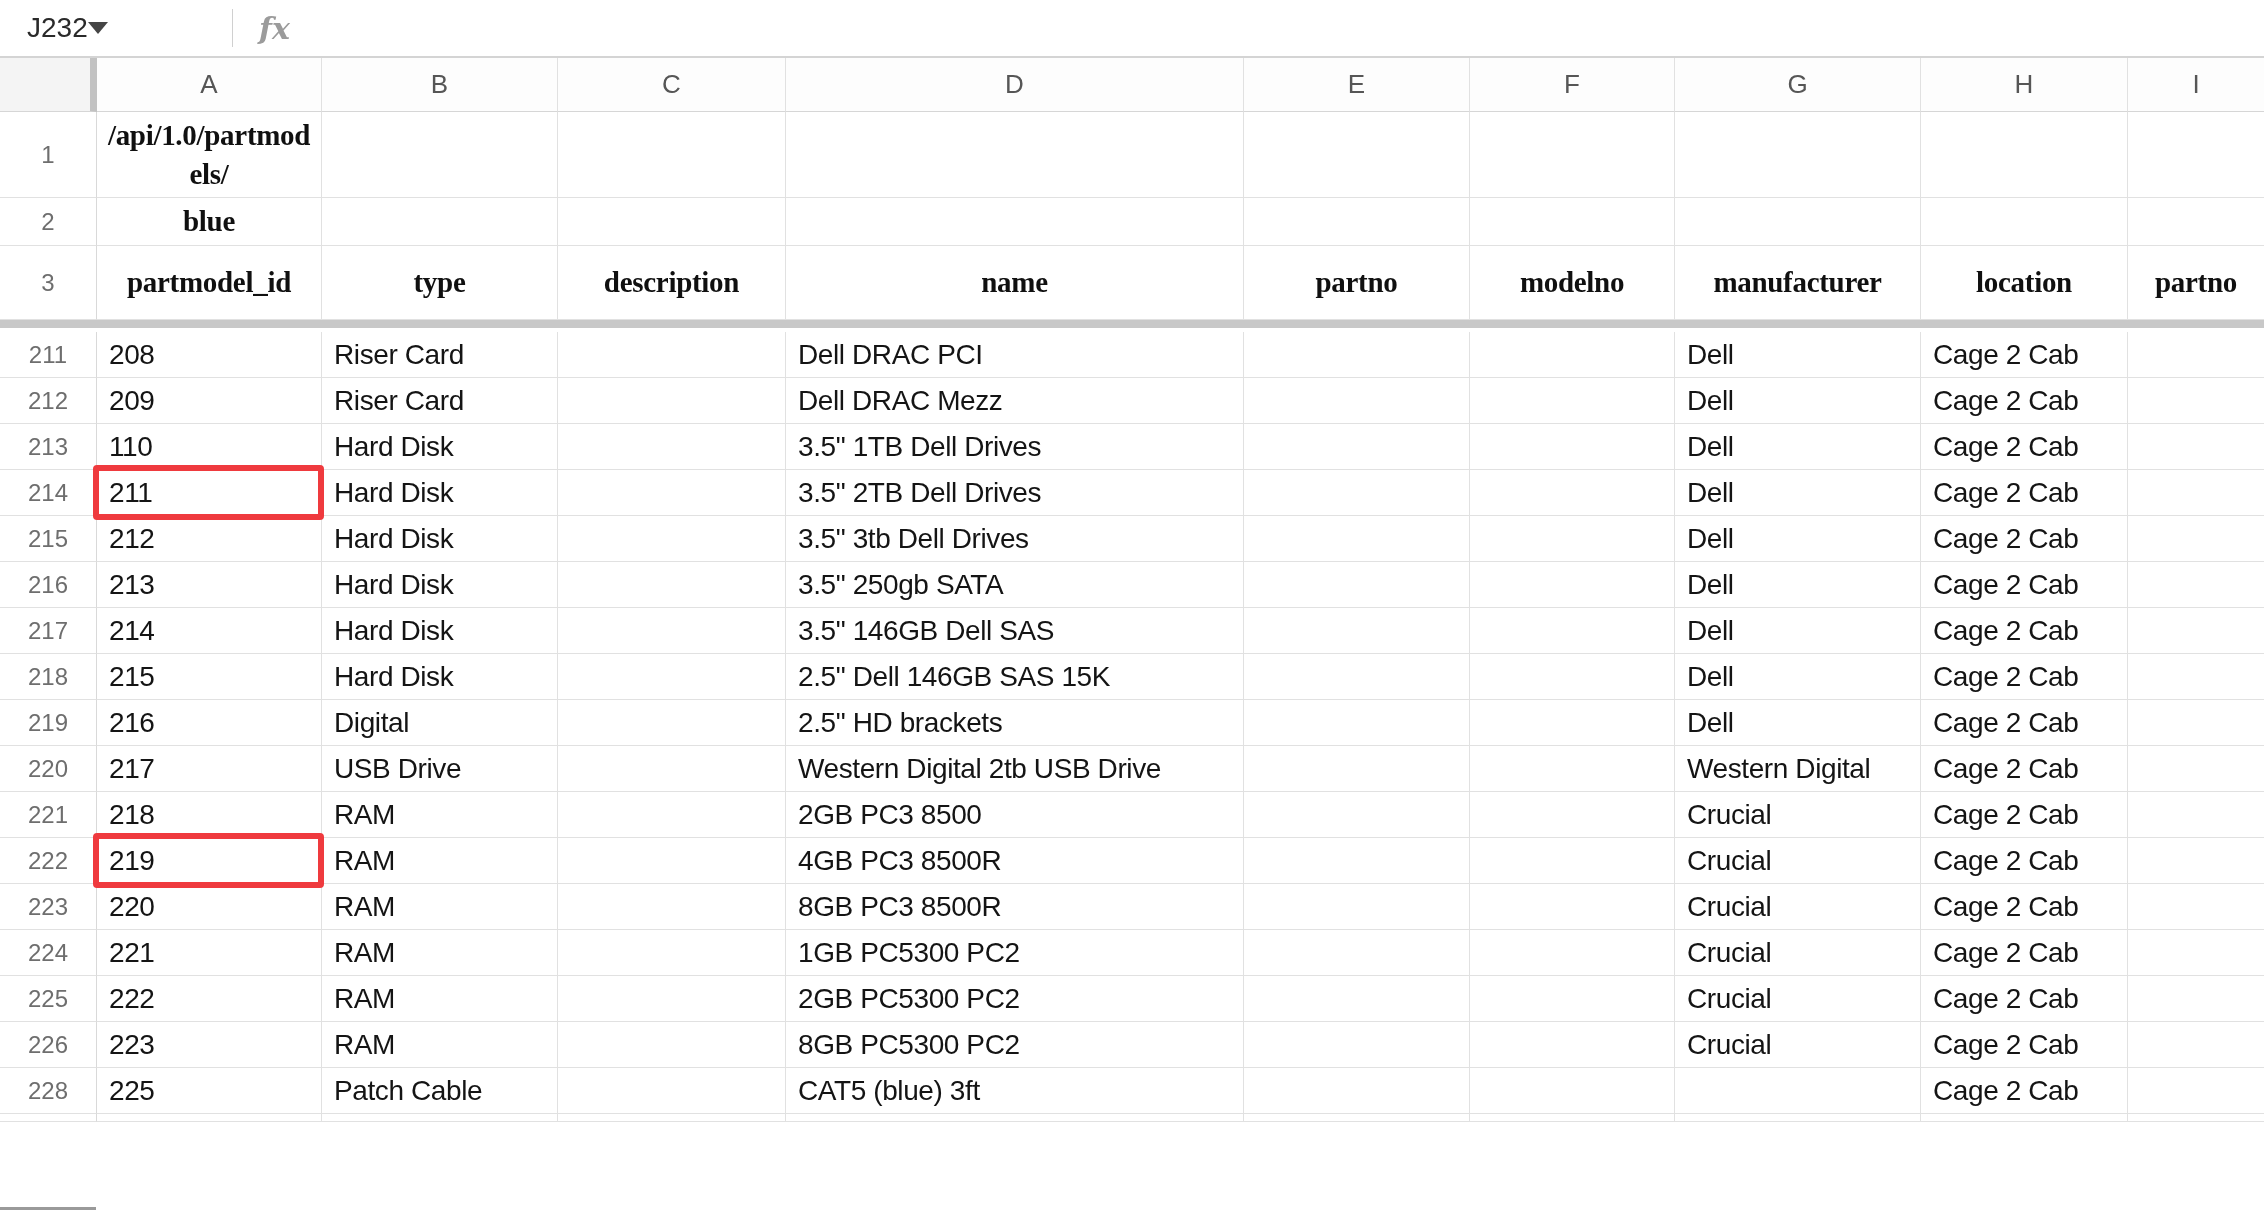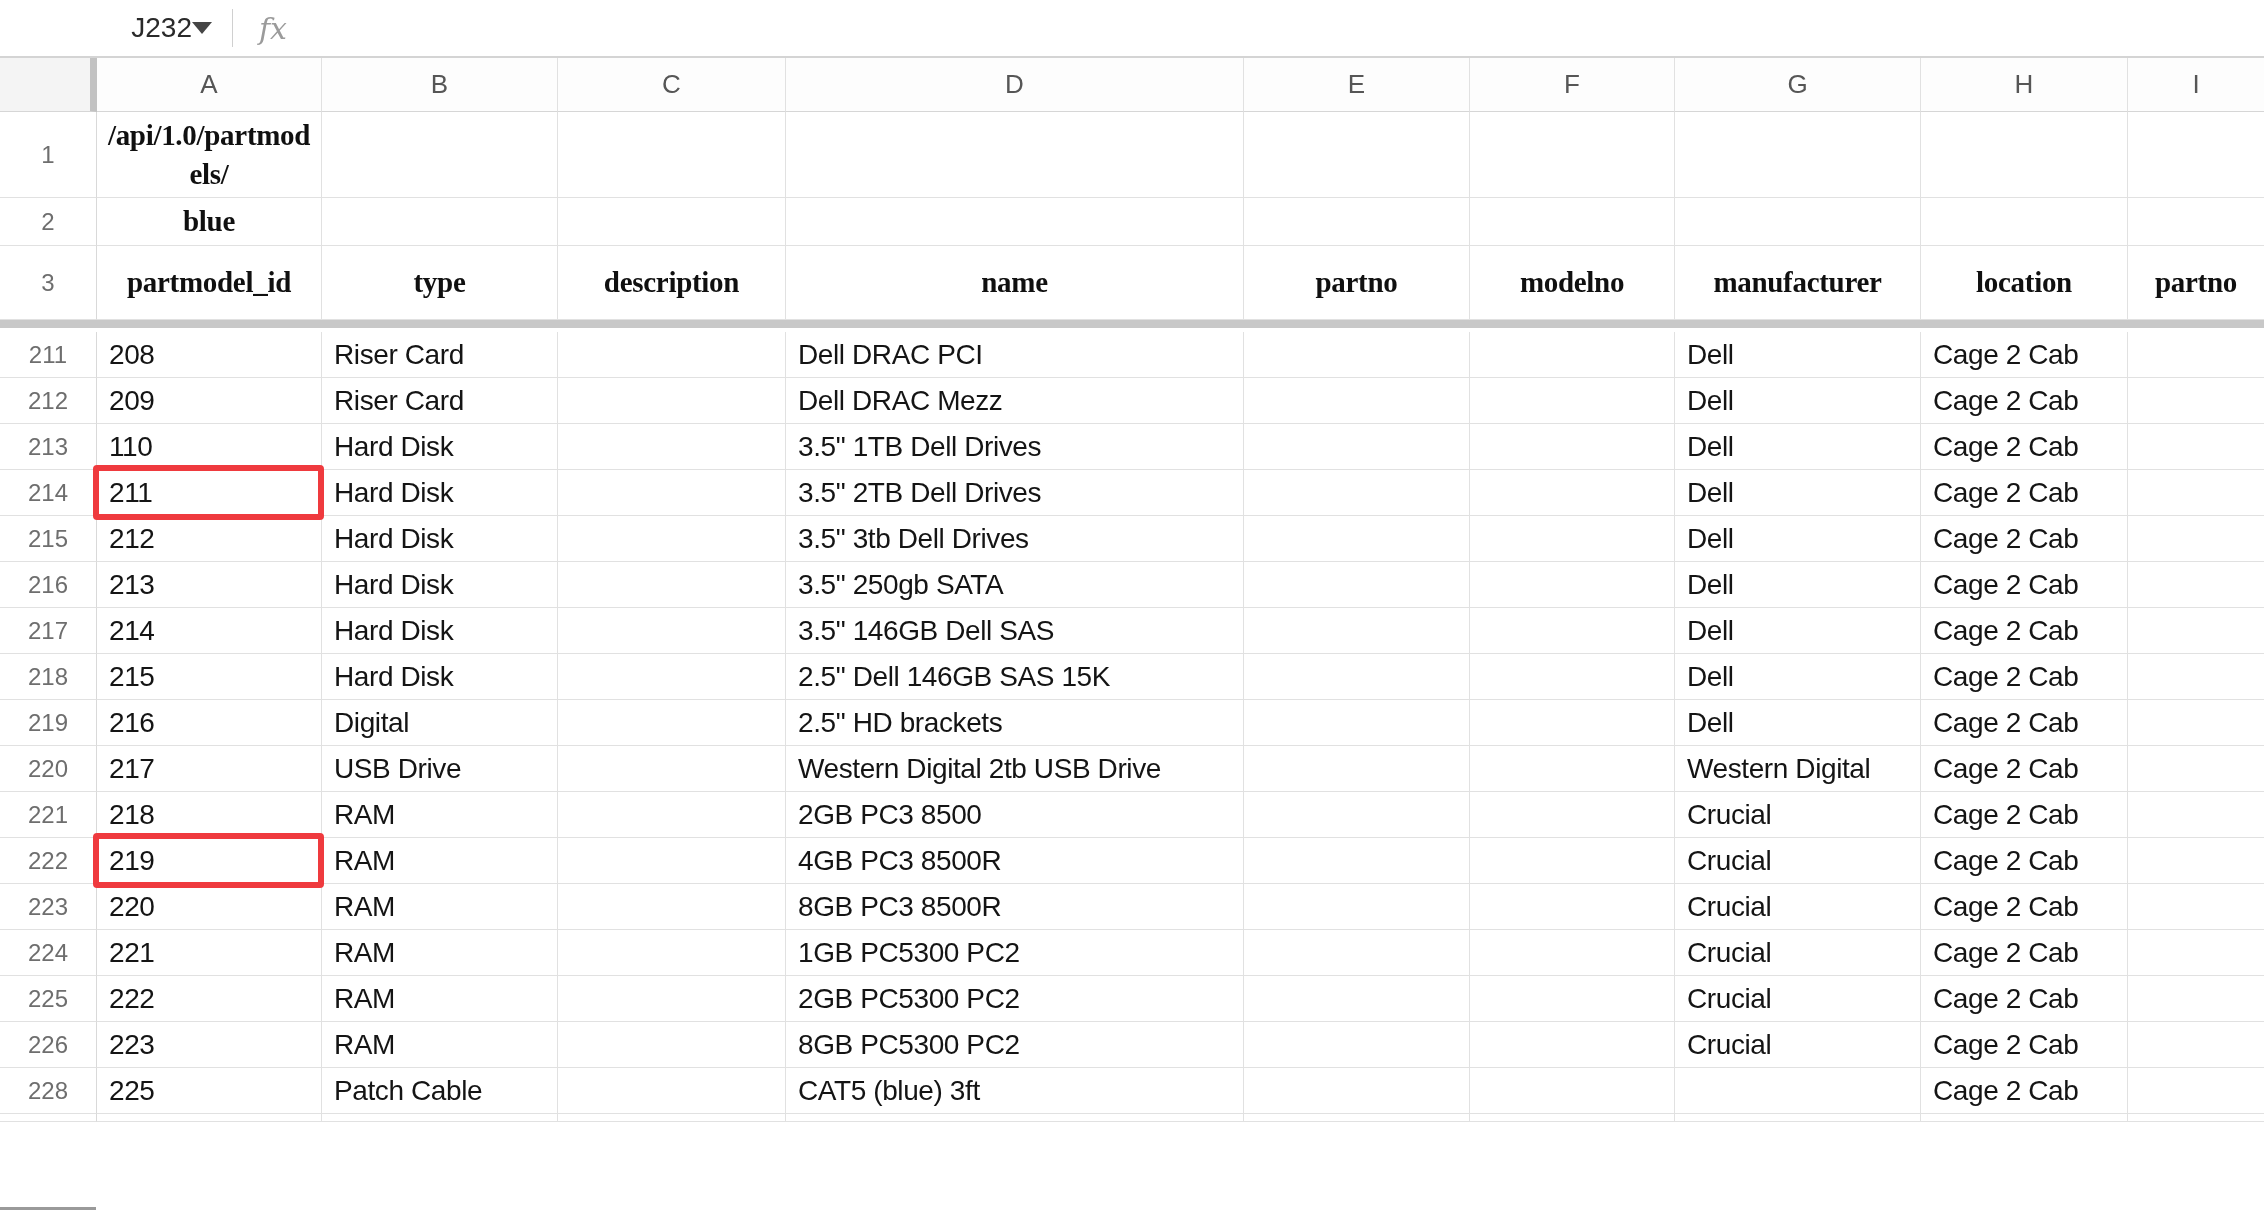--- a/index.html
+++ b/index.html
@@ -19,21 +19,21 @@
     background: #ffffff;
     border-bottom: 2px solid #d4d4d4;
     display: flex;
     align-items: center;
   }
   .name-box {
     width: 232px;
     height: 100%;
     display: flex;
     align-items: center;
-    justify-content: flex-end;
+    justify-content: flex-start;
     padding: 0 20px 0 27px;
     cursor: pointer;
   }
   .name-box-value {
     font-size: 28px;
     color: #2a2a2a;
     letter-spacing: 0;
   }
   .dd-arrow {
     width: 0; height: 0;
@@ -42,21 +42,21 @@
     border-top: 12px solid #454545;
   }
   .toolbar-vdiv {
     width: 1px;
     height: 38px;
     background: #d0d0d0;
   }
   .fx {
     font-family: "DejaVu Serif", serif;
     font-style: italic;
-    font-weight: normal;
+    font-weight: bold;
     font-size: 30px;
     color: #9b9b9b;
     margin-left: 26px;
   }
   .formula-input { flex: 1; height: 100%; }
 
   
   table.sheet {
     border-collapse: separate;
     border-spacing: 0;

